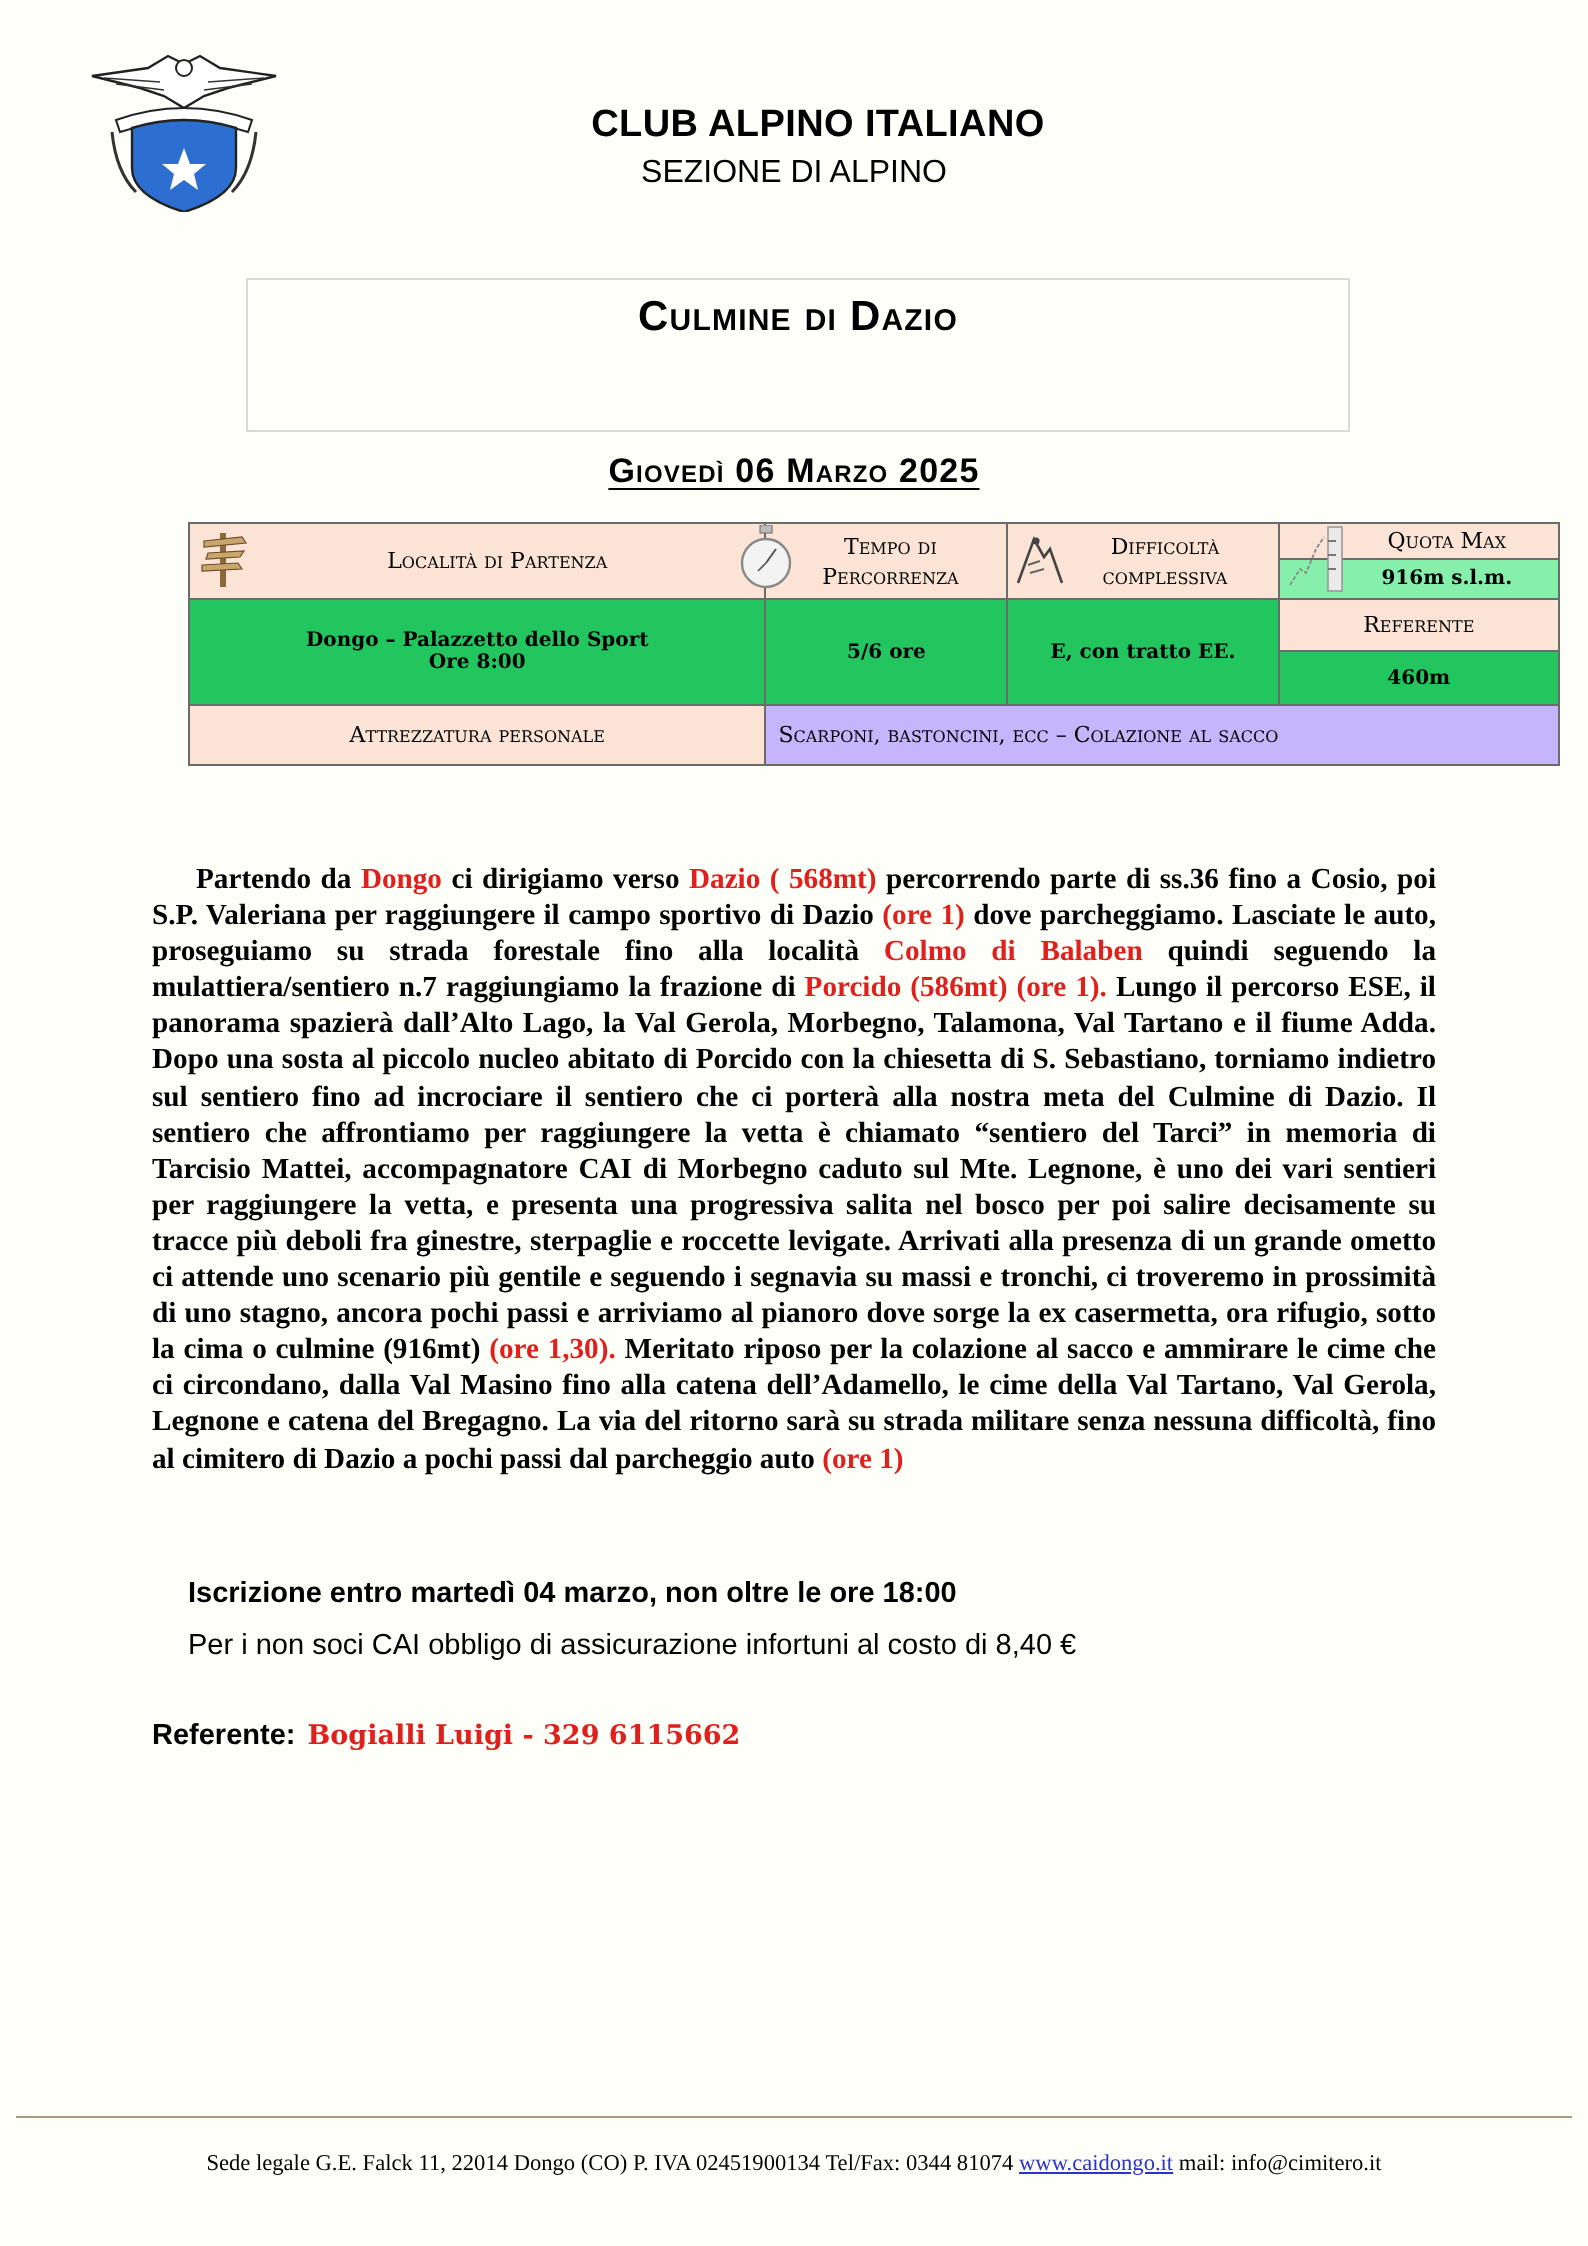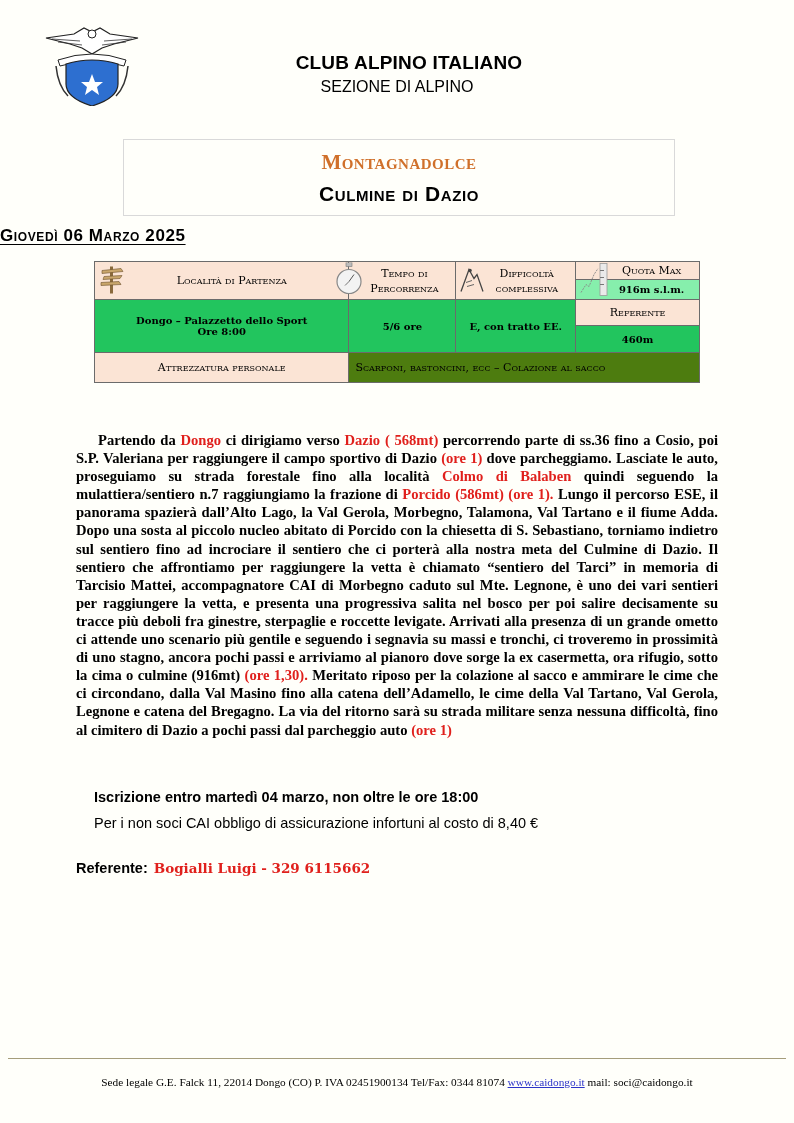--- a/index.html
+++ b/index.html
@@ -10,25 +10,25 @@
   #logo { left:44px; top:24px; width:96px; height:82px; }
   #club-title { left:0; width:794px; top:52px; padding-left:12px; text-align:center; font-family:"Liberation Sans", sans-serif; font-weight:bold; font-size:19px; letter-spacing:0.2px; }
   #club-title span, #club-sub span { display:inline-block; margin-left:0; }
   #club-sub { left:0; width:794px; top:78px; text-align:center; font-family:"Liberation Sans", sans-serif; font-size:16px; }
 
   
   #title-box { left:123px; top:139px; width:552px; height:77px; border:1px solid #d9d9d9; box-sizing:border-box; text-align:center; }
   #event-series { margin-top:10px; font-family:"Liberation Serif", serif; font-weight:bold; color:#d0702a; font-size:21px; font-variant:small-caps; letter-spacing:0.5px; }
   #event-name { margin-top:7px; font-family:"Liberation Sans", sans-serif; font-weight:bold; font-size:21px; font-variant:small-caps; letter-spacing:0.6px; }
 
-  #event-date { left:0; width:794px; top:226px; text-align:left; font-family:"Liberation Sans", sans-serif; font-weight:bold; font-size:17px; font-variant:small-caps; letter-spacing:0.6px; }
+  #event-date { left:0; width:794px; top:226px; text-align:center; font-family:"Liberation Sans", sans-serif; font-weight:bold; font-size:17px; font-variant:small-caps; letter-spacing:0.6px; }
   #event-date span { text-decoration:underline; text-underline-offset:3px; }
 
   
-  #info-table { left:94px; top:261px; width:606px; border-collapse:collapse; font-family:"DejaVu Serif", serif; font-size:10px; }
+  #info-table { left:94px; top:261px; width:686px; border-collapse:collapse; font-family:"DejaVu Serif", serif; font-size:10px; }
   #info-table td { border:1px solid #6b6b6b; text-align:center; vertical-align:middle; padding:0; }
   .hdr { background:#fbe4d5; font-variant:small-caps; font-size:11px; }
   .val { background:#22c55e; font-weight:bold; font-size:10px; }
   .cell-inner { position:relative; display:flex; align-items:center; justify-content:center; height:100%; }
   .ico { position:absolute; left:4px; top:50%; transform:translateY(-50%); font-size:20px; line-height:1; }
 
   
   #body-text { left:76px; top:431px; width:642px; font-family:"Liberation Serif", serif; font-weight:bold; font-size:14.6px; line-height:18.1px; text-align:justify; text-indent:22px; }
   .red { color:#e0201c; }
 
@@ -57,21 +57,20 @@
     <polygon points="48,50 51,58 59,58 53,63 55,71 48,66 41,71 43,63 37,58 45,58" fill="#fff"></polygon>
 
     <path d="M12 42 Q14 62 24 72" stroke="#333" fill="none" stroke-width="1.5"></path>
     <path d="M84 42 Q82 62 72 72" stroke="#333" fill="none" stroke-width="1.5"></path>
   </svg>
 </div>
 <div id="club-title" class="abs"><span>CLUB ALPINO ITALIANO</span></div>
 <div id="club-sub" class="abs"><span>SEZIONE DI ALPINO</span></div>
 
 <div id="title-box" class="abs">
-  <div id="event-series">Montagnadolce</div>
   <div id="event-name">Culmine di Dazio</div>
 </div>
 <div id="event-date" class="abs"><span>Giovedì 06 Marzo 2025</span></div>
 
 <table id="info-table" class="abs">
   <colgroup>
     <col style="width:255px">
       <col style="width:107px">
       <col style="width:120px">
       <col style="width:124px">
@@ -141,29 +140,29 @@
     </td>
     <td class="val" rowspan="2">5/6 ore</td>
     <td class="val" rowspan="2">E, con tratto EE.</td>
     <td class="hdr">Referente</td>
   </tr>
   <tr style="height:27px">
     <td class="val">460m</td>
   </tr>
   <tr style="height:30px">
     <td class="hdr">Attrezzatura personale</td>
-    <td colspan="3" class="hdr" style="background:#4d7c0f; text-align:left; padding-left:6px">Scarponi, bastoncini, ecc – Colazione al sacco</td>
+    <td colspan="3" class="hdr" style="background:#c4b5fd; text-align:left; padding-left:6px">Scarponi, bastoncini, ecc – Colazione al sacco</td>
   </tr>
 </tbody>
   </table>
 
 <div id="body-text" class="abs"><span>Partendo da </span><span class="red">Dongo</span><span> ci dirigiamo verso </span><span class="red">Dazio ( 568mt)</span><span> percorrendo parte di ss.36 fino a Cosio, poi S.P. Valeriana per raggiungere il campo sportivo di Dazio </span><span class="red">(ore 1)</span><span> dove parcheggiamo. Lasciate le auto, proseguiamo su strada forestale fino alla località </span><span class="red">Colmo di Balaben</span><span> quindi seguendo la mulattiera/sentiero n.7 raggiungiamo la frazione di </span><span class="red">Porcido (586mt) (ore 1).</span><span> Lungo il percorso ESE, il panorama spazierà dall’Alto Lago, la Val Gerola, Morbegno, Talamona, Val Tartano e il fiume Adda. Dopo una sosta al piccolo nucleo abitato di Porcido con la chiesetta di S. Sebastiano, torniamo indietro sul sentiero fino ad incrociare il sentiero che ci porterà alla nostra meta del Culmine di Dazio. Il sentiero che affrontiamo per raggiungere la vetta è chiamato “sentiero del Tarci” in memoria di Tarcisio Mattei, accompagnatore CAI di Morbegno caduto sul Mte. Legnone, è uno dei vari sentieri per raggiungere la vetta, e presenta una progressiva salita nel bosco per poi salire decisamente su tracce più deboli fra ginestre, sterpaglie e roccette levigate. Arrivati alla presenza di un grande ometto ci attende uno scenario più gentile e seguendo i segnavia su massi e tronchi, ci troveremo in prossimità di uno stagno, ancora pochi passi e arriviamo al pianoro dove sorge la ex casermetta, ora rifugio, sotto la cima o culmine (916mt)  </span><span class="red">(ore 1,30).</span><span> Meritato riposo per la colazione al sacco e ammirare le cime che ci circondano, dalla Val Masino fino alla catena dell’Adamello, le cime della Val Tartano, Val Gerola, Legnone e catena del Bregagno. La via del ritorno sarà su strada militare senza nessuna difficoltà, fino al cimitero di Dazio a pochi passi dal parcheggio auto </span><span class="red">(ore 1)</span></div>
 
 <div id="signup" class="abs">Iscrizione entro martedì 04 marzo, non oltre le ore 18:00</div>
 <div id="insurance" class="abs">Per i non soci CAI obbligo di assicurazione infortuni al costo di 8,40 €</div>
 <div id="referente" class="abs">
   <span>Referente:</span><span class="ref-name">Bogialli Luigi - 329 6115662</span>
 </div>
 
 <div id="footer-line" class="abs"></div>
 <div id="footer" class="abs">
-  <span>Sede legale G.E. Falck 11, 22014 Dongo (CO)  P. IVA  02451900134 Tel/Fax: 0344 81074 </span><a>www.caidongo.it</a><span>   mail: soci@caidongo.it</span>
+  <span>Sede legale G.E. Falck 11, 22014 Dongo (CO)  P. IVA  02451900134 Tel/Fax: 0344 81074 </span><a>www.caidongo.it</a><span>   mail: info@cimitero.it</span>
 </div>
 
 </body></html>

